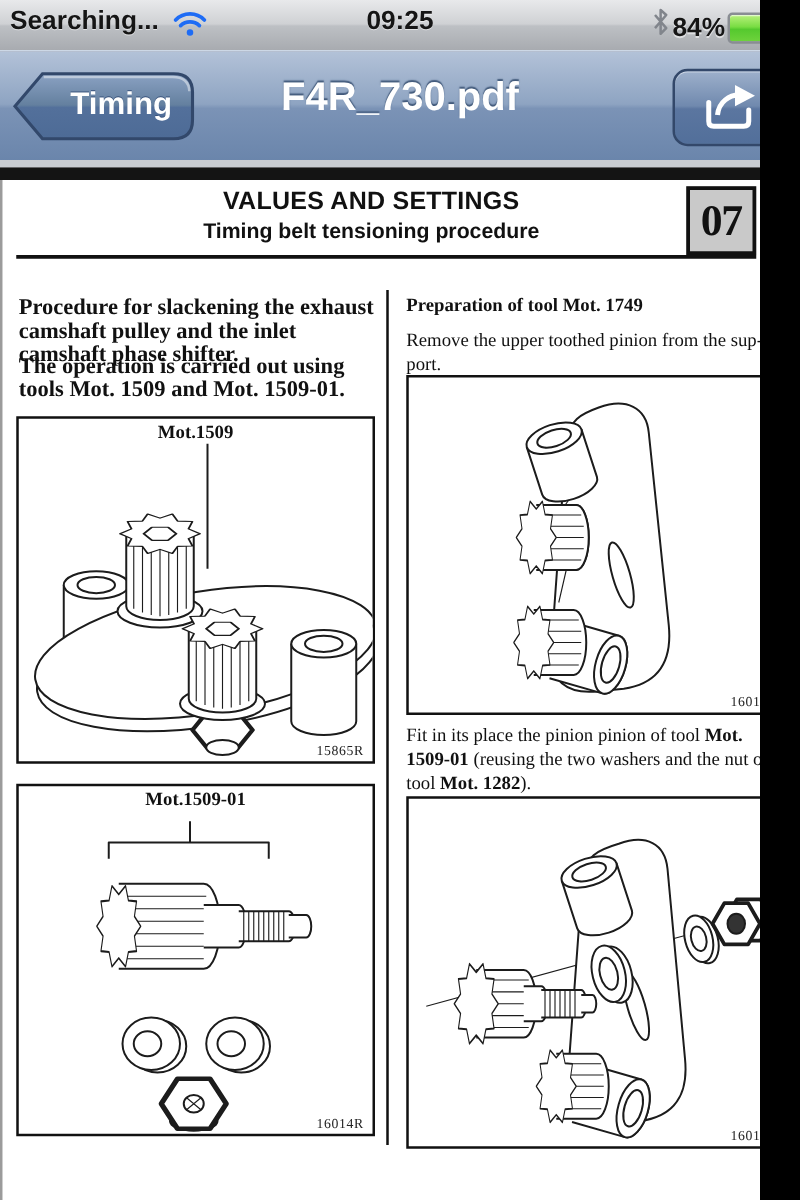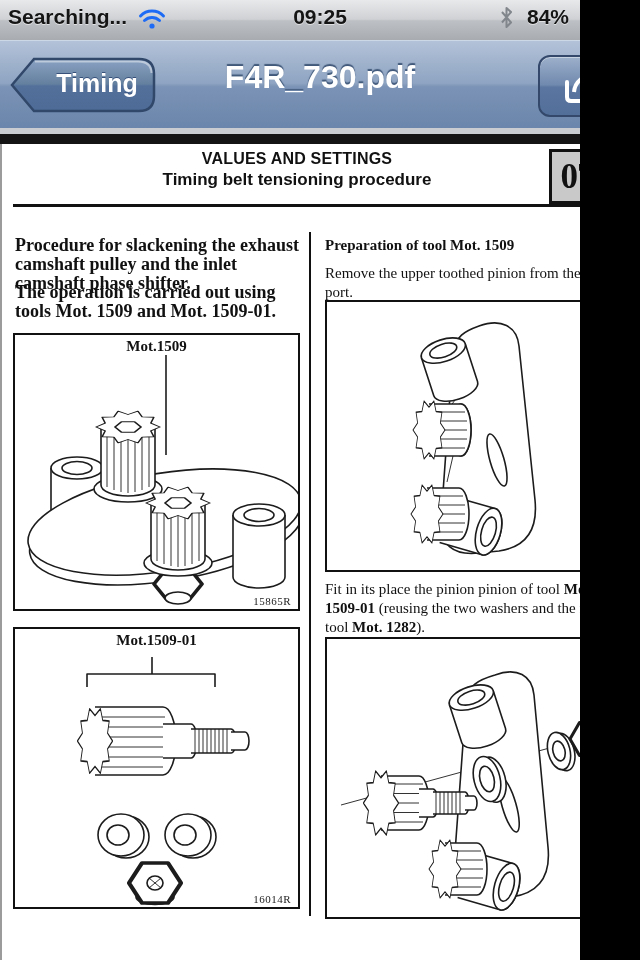--- a/index.html
+++ b/index.html
@@ -1,27 +1,27 @@
 <!DOCTYPE html>
 <html><head>
 <meta charset="utf-8">
 <style>
   html,body{margin:0;padding:0;background:#000;}
   .screen{position:relative;width:580px;height:960px;background:#a3a3a3;overflow:hidden;
-          font-family:"Liberation Sans",sans-serif;}
+          font-family:"Liberation Sans",sans-serif;padding-left:28px;}
 
   
   .status-bar{position:absolute;left:0;top:0;width:640px;height:40px;
     background:linear-gradient(180deg,#e8e9eb 0%,#cfd1d4 48%,#bdc0c4 52%,#a8abb0 100%);
     border-bottom:1px solid #6f7277;display:flex;align-items:center;}
   .status-bar .txt{font-weight:bold;font-size:21px;color:#151515;text-shadow:0 1px 0 rgba(255,255,255,.55);}
   .carrier{position:absolute;left:8px;top:5px;}
   .wifi{position:absolute;left:138px;top:8px;}
   .clock{position:absolute;left:0;width:640px;text-align:center;top:5px;}
-  .right-status{position:absolute;right:10px;top:5px;display:flex;align-items:flex-start;gap:13px;}
+  .right-status{position:absolute;right:10px;top:5px;display:flex;align-items:flex-end;gap:2px;}
   .battery{width:44px;height:21px;border:2px solid #898d93;border-radius:4px;position:relative;
     background:linear-gradient(180deg,#b8f07c 0%,#79dd43 45%,#55c92e 55%,#6ed23c 100%);
     box-shadow:inset 0 1px 0 rgba(255,255,255,.6);}
   .battery:after{content:"";position:absolute;right:-7px;top:5px;width:4px;height:9px;background:#898d93;
     border-radius:0 2px 2px 0;}
 
   
   .nav-bar{position:absolute;left:0;top:40px;width:640px;height:88px;
     background:linear-gradient(180deg,#b3c2d8 0%,#8ea4c2 48%,#7b93b6 52%,#6a85ab 100%);
     border-top:1px solid #cdd8e6;border-bottom:2px solid #25354c;}
@@ -40,21 +40,21 @@
   .pdf-gap{position:absolute;left:0;top:128px;width:640px;height:6px;background:#c9ccd1;}
   .pdf-topbar{position:absolute;left:0;top:134px;width:640px;height:10px;background:#141414;}
   .pdf-right-strip{position:absolute;right:0;top:144px;width:13px;height:816px;background:#3e3e3e;
     border-left:2px solid #6b6b6b;}
   .pdf-left-strip{position:absolute;left:0;top:144px;width:2px;height:816px;background:#9b9b9b;}
   .pdf-page{position:absolute;left:2px;top:144px;width:623px;height:816px;background:#fff;}
 
   
   .doc{position:absolute;left:0;top:0;width:623px;height:816px;color:#111;}
   .doc-header{position:absolute;left:0;top:6px;width:590px;text-align:center;}
-  .doc-header .h1{font-size:16px;font-weight:bold;letter-spacing:.2px;}
+  .doc-header .h1{font-size:20px;font-weight:bold;letter-spacing:.2px;}
   .doc-header .h2{font-size:17px;font-weight:bold;margin-top:2px;}
   .section-box{position:absolute;left:547px;top:5px;width:50px;height:49px;background:#c9c9c9;
     border:3px solid #111;display:flex;align-items:center;justify-content:center;
     font-size:35px;font-weight:bold;letter-spacing:-1px;color:#111;}
   .header-rule{position:absolute;left:11px;top:60px;width:592px;height:3px;background:#111;}
 
   .col-divider{position:absolute;left:307px;top:88px;width:2px;height:684px;background:#111;}
 
   .serif{font-family:"Liberation Serif",serif;}
   .lpara{position:absolute;left:13px;width:286px;font-size:18px;line-height:19px;font-weight:bold;}
@@ -137,21 +137,21 @@
         <div class="h1">VALUES AND SETTINGS</div>
         <div class="h2">Timing belt tensioning procedure</div>
       </div>
       <div class="section-box">07</div>
       <div class="header-rule"></div>
       <div class="col-divider"></div>
 
       <div class="lpara serif" style="top:92px;">Procedure for slackening the exhaust camshaft pulley and the inlet camshaft phase shifter.</div>
       <div class="lpara serif" style="top:139px;">The operation is carried out using tools Mot. 1509 and Mot. 1509-01.</div>
 
-      <div class="rtext serif" style="top:92px;font-weight:bold;">Preparation of tool Mot. 1509</div>
+      <div class="rtext serif" style="top:92px;font-weight:bold;">Preparation of tool Mot. 1749</div>
       <div class="rtext serif" style="top:120px;">Remove the upper toothed pinion from the sup-<br>port.</div>
       <div class="rtext serif" style="top:436px;"><span>Fit in its place the pinion pinion of tool </span><b>Mot. 1509-01</b><span> (reusing the two washers and the nut of tool </span><b>Mot. 1282</b><span>).</span></div>
 
       <svg width="0" height="0" style="position:absolute">
         <defs>
           <path id="star10" d="M32,0 L22.8,7.4 L25.9,18.8 L14.1,19.4 L9.9,30.4 L0,24 L-9.9,30.4 L-14.1,19.4 L-25.9,18.8 L-22.8,7.4 L-32,0 L-22.8,-7.4 L-25.9,-18.8 L-14.1,-19.4 L-9.9,-30.4 L0,-24 L9.9,-30.4 L14.1,-19.4 L25.9,-18.8 L22.8,-7.4 Z"></path>
           <path id="hex10" d="M10,0 L5,8.7 L-5,8.7 L-10,0 L-5,-8.7 L5,-8.7 Z"></path>
         </defs>
       </svg>
 

